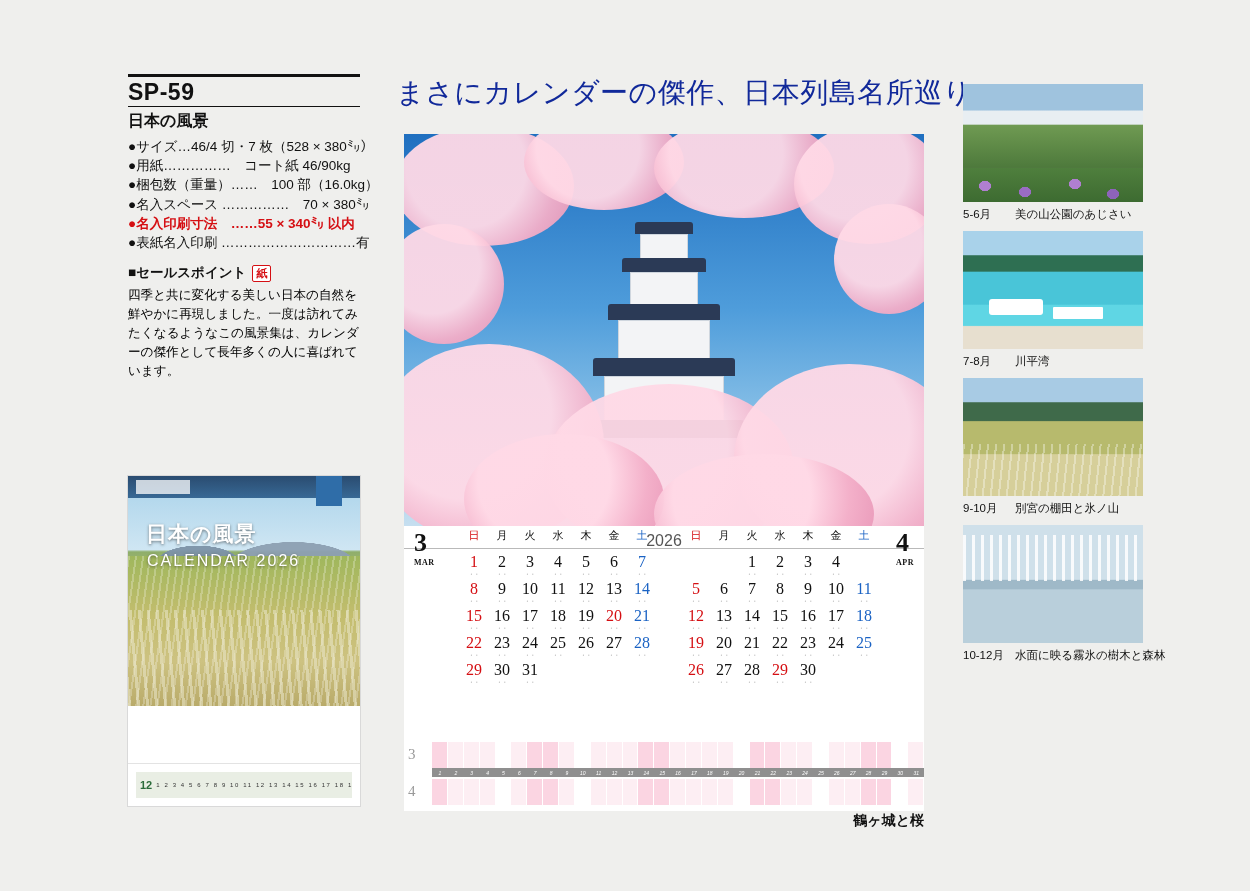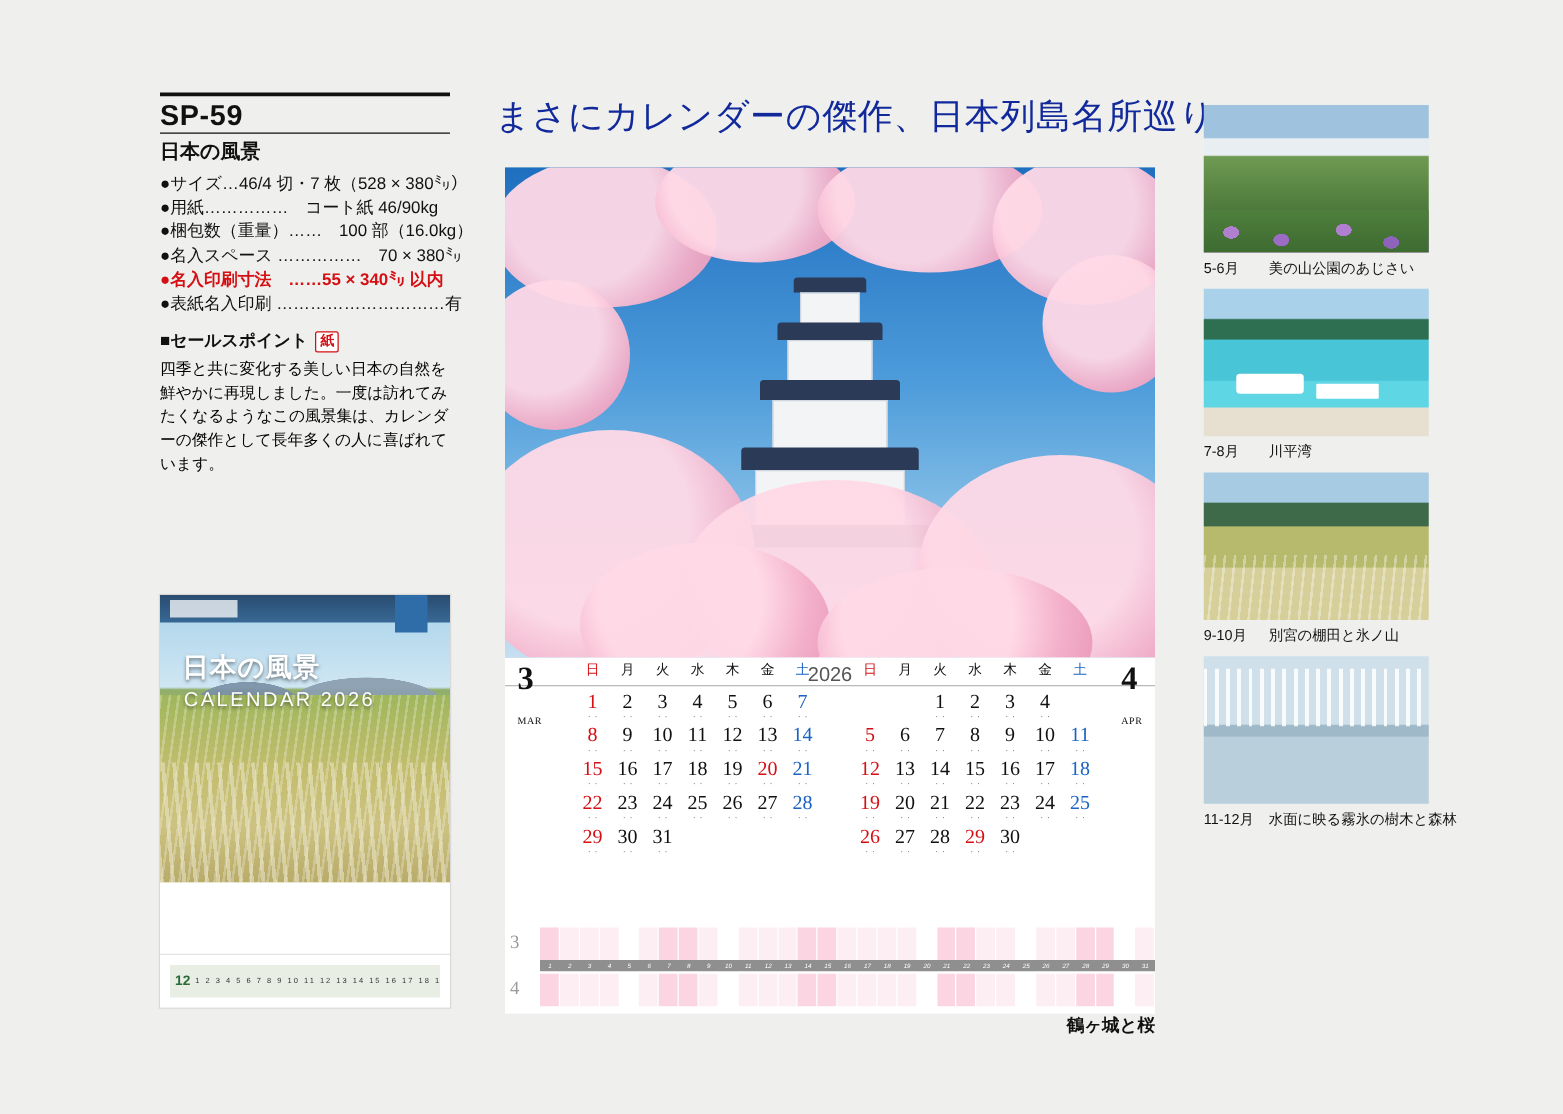--- a/index.html
+++ b/index.html
@@ -155,21 +155,21 @@
   }
   .cal-head{
     position:relative;height:22px;border-bottom:1px solid #b9b9b9;
   }
   .bigmon{
     position:absolute;font-weight:bold;color:#111;
     font-family:"Liberation Serif", serif;
   }
   .bigmon.left{left:10px;top:2px;font-size:26px;}
   .bigmon.right{right:10px;top:2px;font-size:26px;}
-  .bigmon small{display:block;font-size:8px;font-weight:normal;letter-spacing:.5px;text-align:center;margin-top:14px;}
+  .bigmon small{display:block;font-size:8px;font-weight:bold;letter-spacing:.5px;text-align:center;}
   .year{
     position:absolute;left:50%;transform:translateX(-50%);top:6px;
     font-size:16px;color:#555;
   }
   .dow{
     position:absolute;display:flex;width:196px;top:2px;
   }
   .dow.l{left:56px;}
   .dow.r{left:278px;}
   .dow span{flex:1;text-align:center;font-size:11px;color:#111;}
@@ -759,19 +759,19 @@
       <div class="thumb">
         <div class="img t4"></div>
         <div class="cap">
           <span class="m">9-10月</span>
           <span>別宮の棚田と氷ノ山</span>
         </div>
       </div>
       <div class="thumb">
         <div class="img t5"></div>
         <div class="cap">
-          <span class="m">11-12月</span>
+          <span class="m">10-12月</span>
           <span>水面に映る霧氷の樹木と森林</span>
         </div>
       </div>
     </div>
 
 </div>
 
 </body></html>

